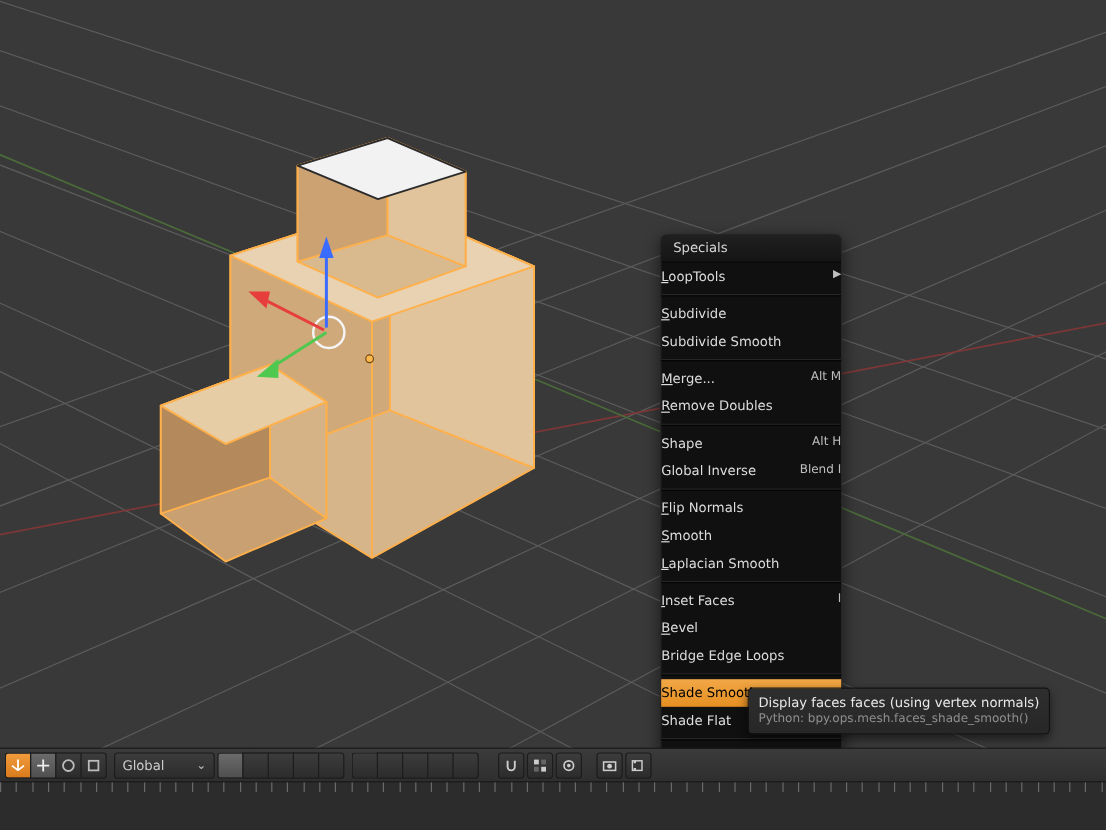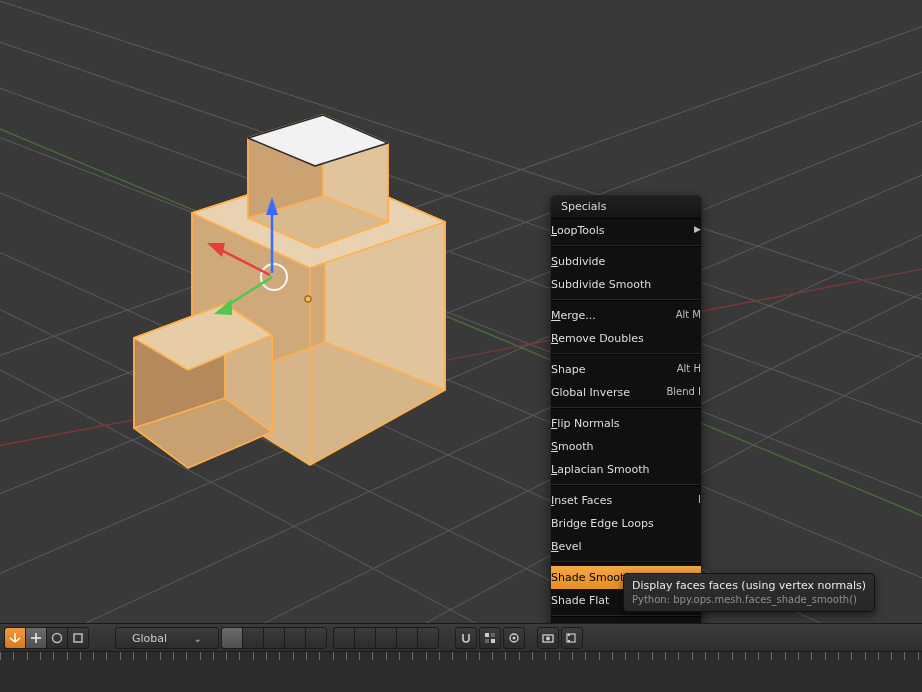--- a/index.html
+++ b/index.html
@@ -17,21 +17,21 @@
   .tooltip{position:absolute;left:623px;top:573px;background:linear-gradient(#2e2e2e,#272727);border:1px solid #111;border-radius:4px;padding:5px 8px 6px;font-size:11px;color:#e8e8e8;box-shadow:0 3px 8px rgba(0,0,0,.5);white-space:nowrap;}
   .tooltip .py{color:#8f8f8f;font-size:10px;margin-top:2px;}
   .header{position:absolute;left:0;top:623px;width:922px;height:28px;background:linear-gradient(#3b3b3b,#2e2e2e);border-top:1px solid #1a1a1a;display:flex;align-items:center;padding:0 4px;}
   .hbtn{height:20px;min-width:20px;background:linear-gradient(#3c3c3c,#2c2c2c);border:1px solid #1c1c1c;border-radius:3px;margin-right:2px;display:flex;align-items:center;justify-content:center;color:#ccc;font-size:11px;}
   .hbtn.on{background:linear-gradient(#6b6b6b,#4f4f4f);color:#fff;}
   .hbtn.accent{background:linear-gradient(#f19c3c,#d87a1c);}
   .hgroup{display:flex;margin-right:6px;}
   .hgroup .hbtn{border-radius:0;margin-right:0;border-right-width:0;}
   .hgroup .hbtn:first-child{border-radius:3px 0 0 3px;}
   .hgroup .hbtn:last-child{border-radius:0 3px 3px 0;border-right-width:1px;}
-  .dropdown{width:70px;padding:0 16px;justify-content:space-between;margin-left:20px;}
+  .dropdown{width:70px;padding:0 6px;justify-content:space-between;}
   .dropdown:after{content:"⌄";font-size:10px;color:#bbb;margin-left:4px;}
   .timeline{position:absolute;left:0;top:651px;width:922px;height:41px;background:#2c2c2c;border-top:1px solid #1a1a1a;}
   .tick{position:absolute;top:0;width:1px;height:8px;background:#6a6a6a;}
   svg{display:block;}
 </style>
 </head>
 <body>
 
 <div id="viewport">
   <svg width="922" height="650">
@@ -143,24 +143,24 @@
     </div>
     <div class="item">
       <span><span class="underline">L</span>aplacian Smooth</span>
     </div>
     <div class="sep"></div>
     <div class="item">
       <span><span class="underline">I</span>nset Faces</span>
       <span class="sc">I</span>
     </div>
     <div class="item">
+      <span><span class="underline">B</span>evel</span>
+    </div>
+    <div class="item">
       <span>Bridge Edge Loops</span>
-    </div>
-    <div class="item">
-      <span><span class="underline">B</span>evel</span>
     </div>
     <div class="sep"></div>
     <div class="item hov">
       <span>Shade Smooth</span>
     </div>
     <div class="item">
       <span>Shade Flat</span>
     </div>
     <div class="sep"></div>
     <div class="item">

